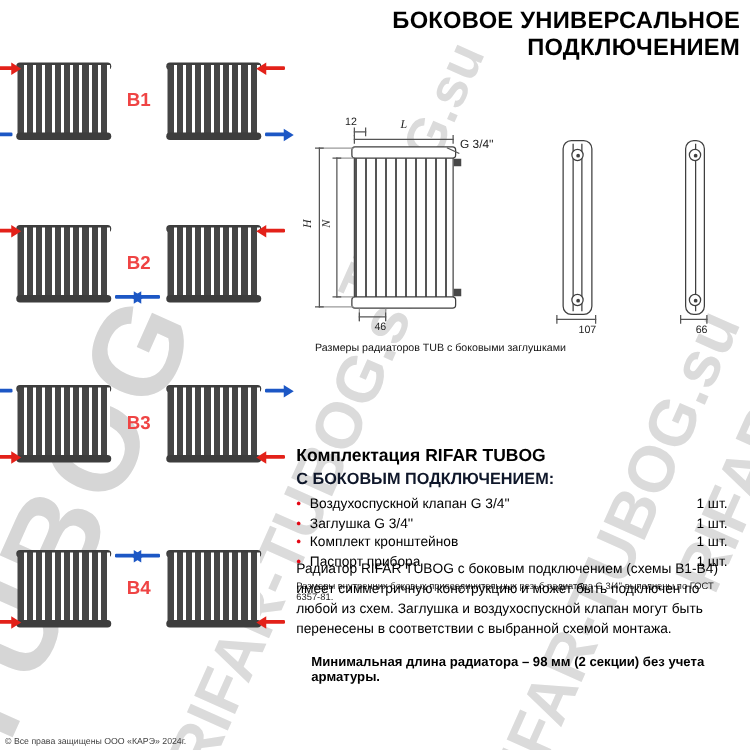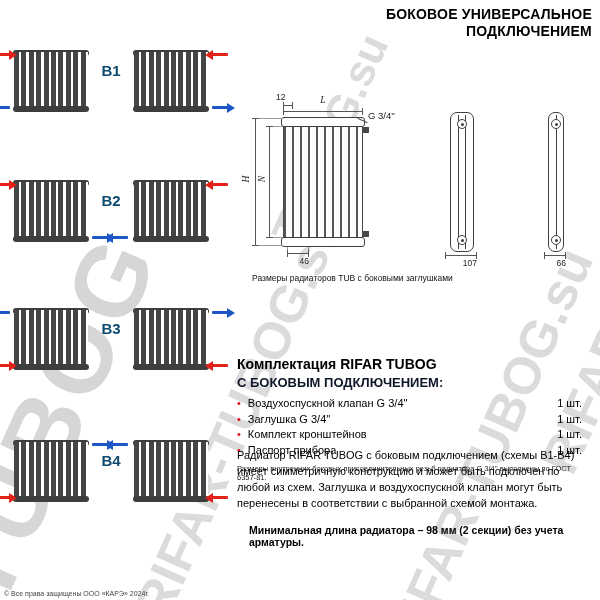--- a/index.html
+++ b/index.html
@@ -11,32 +11,32 @@
   .wm-layer{position:absolute;inset:0;z-index:0;overflow:hidden;}
   .wm{position:absolute;font-weight:bold;color:#dbdbdb;white-space:nowrap;transform-origin:left center;}
   .wm1{left:-30px;top:540px;font-size:100px;letter-spacing:6px;transform:rotate(-66deg);color:#d6d6d6;}
   .wm2{left:150px;top:585px;font-size:52px;transform:rotate(-66deg);}
   .wm3{left:400px;top:620px;font-size:52px;transform:rotate(-66deg);}
   .wm4{left:285px;top:215px;font-size:44px;transform:rotate(-66deg);}
   .wm5{left:556px;top:440px;font-size:52px;transform:rotate(-66deg);}
   .content{position:absolute;inset:0;z-index:1;}
   
   .page-title{position:absolute;top:6px;right:8px;text-align:right;font-weight:bold;
-    font-size:14px;line-height:1.18;letter-spacing:.2px;}
+    font-size:19px;line-height:1.18;letter-spacing:.2px;}
   
   .scheme-row{position:absolute;left:8px;width:200px;height:62px;}
   .rad{position:absolute;top:0;width:74px;height:62px;}
   .rad .tubes{position:absolute;left:0;right:0;top:2px;bottom:2px;
     background:repeating-linear-gradient(90deg,#454545 0 5px,#ffffff 5px 7.4px);}
   .rad::before,.rad::after{content:"";position:absolute;left:-1px;right:-1px;height:6px;
     background:#3d3d3d;border-radius:3px;}
   .rad::before{top:0}.rad::after{bottom:0}
   .rad-l{left:6px}.rad-r{left:126px}
-  .scheme-label{position:absolute;left:80px;top:12px;width:46px;text-align:center;
-    font-weight:bold;font-size:15px;color:#0c4a6e;}
+  .scheme-label{position:absolute;left:80px;top:22px;width:46px;text-align:center;
+    font-weight:bold;font-size:15px;color:#ef4444;}
   .arr{position:absolute;width:16px;height:3px;background:currentColor;border-radius:1px;}
   .arr.red{color:#e32119}.arr.blue{color:#1c57c5}
   .dir-r::after{content:"";position:absolute;right:-7px;top:-3.5px;
     border:5px solid transparent;border-right:0;border-left:8px solid currentColor;}
   .dir-l::after{content:"";position:absolute;left:-7px;top:-3.5px;
     border:5px solid transparent;border-left:0;border-right:8px solid currentColor;}
   .pos-lt{left:-14px;top:3px}.pos-lb{left:-14px;bottom:3px}
   .pos-rt{left:204px;top:3px}.pos-rb{left:204px;bottom:3px}
   .pos-ilt{left:84px;top:3px}.pos-ilb{left:84px;bottom:3px}
   .pos-irt{left:104px;top:3px}.pos-irb{left:104px;bottom:3px}

